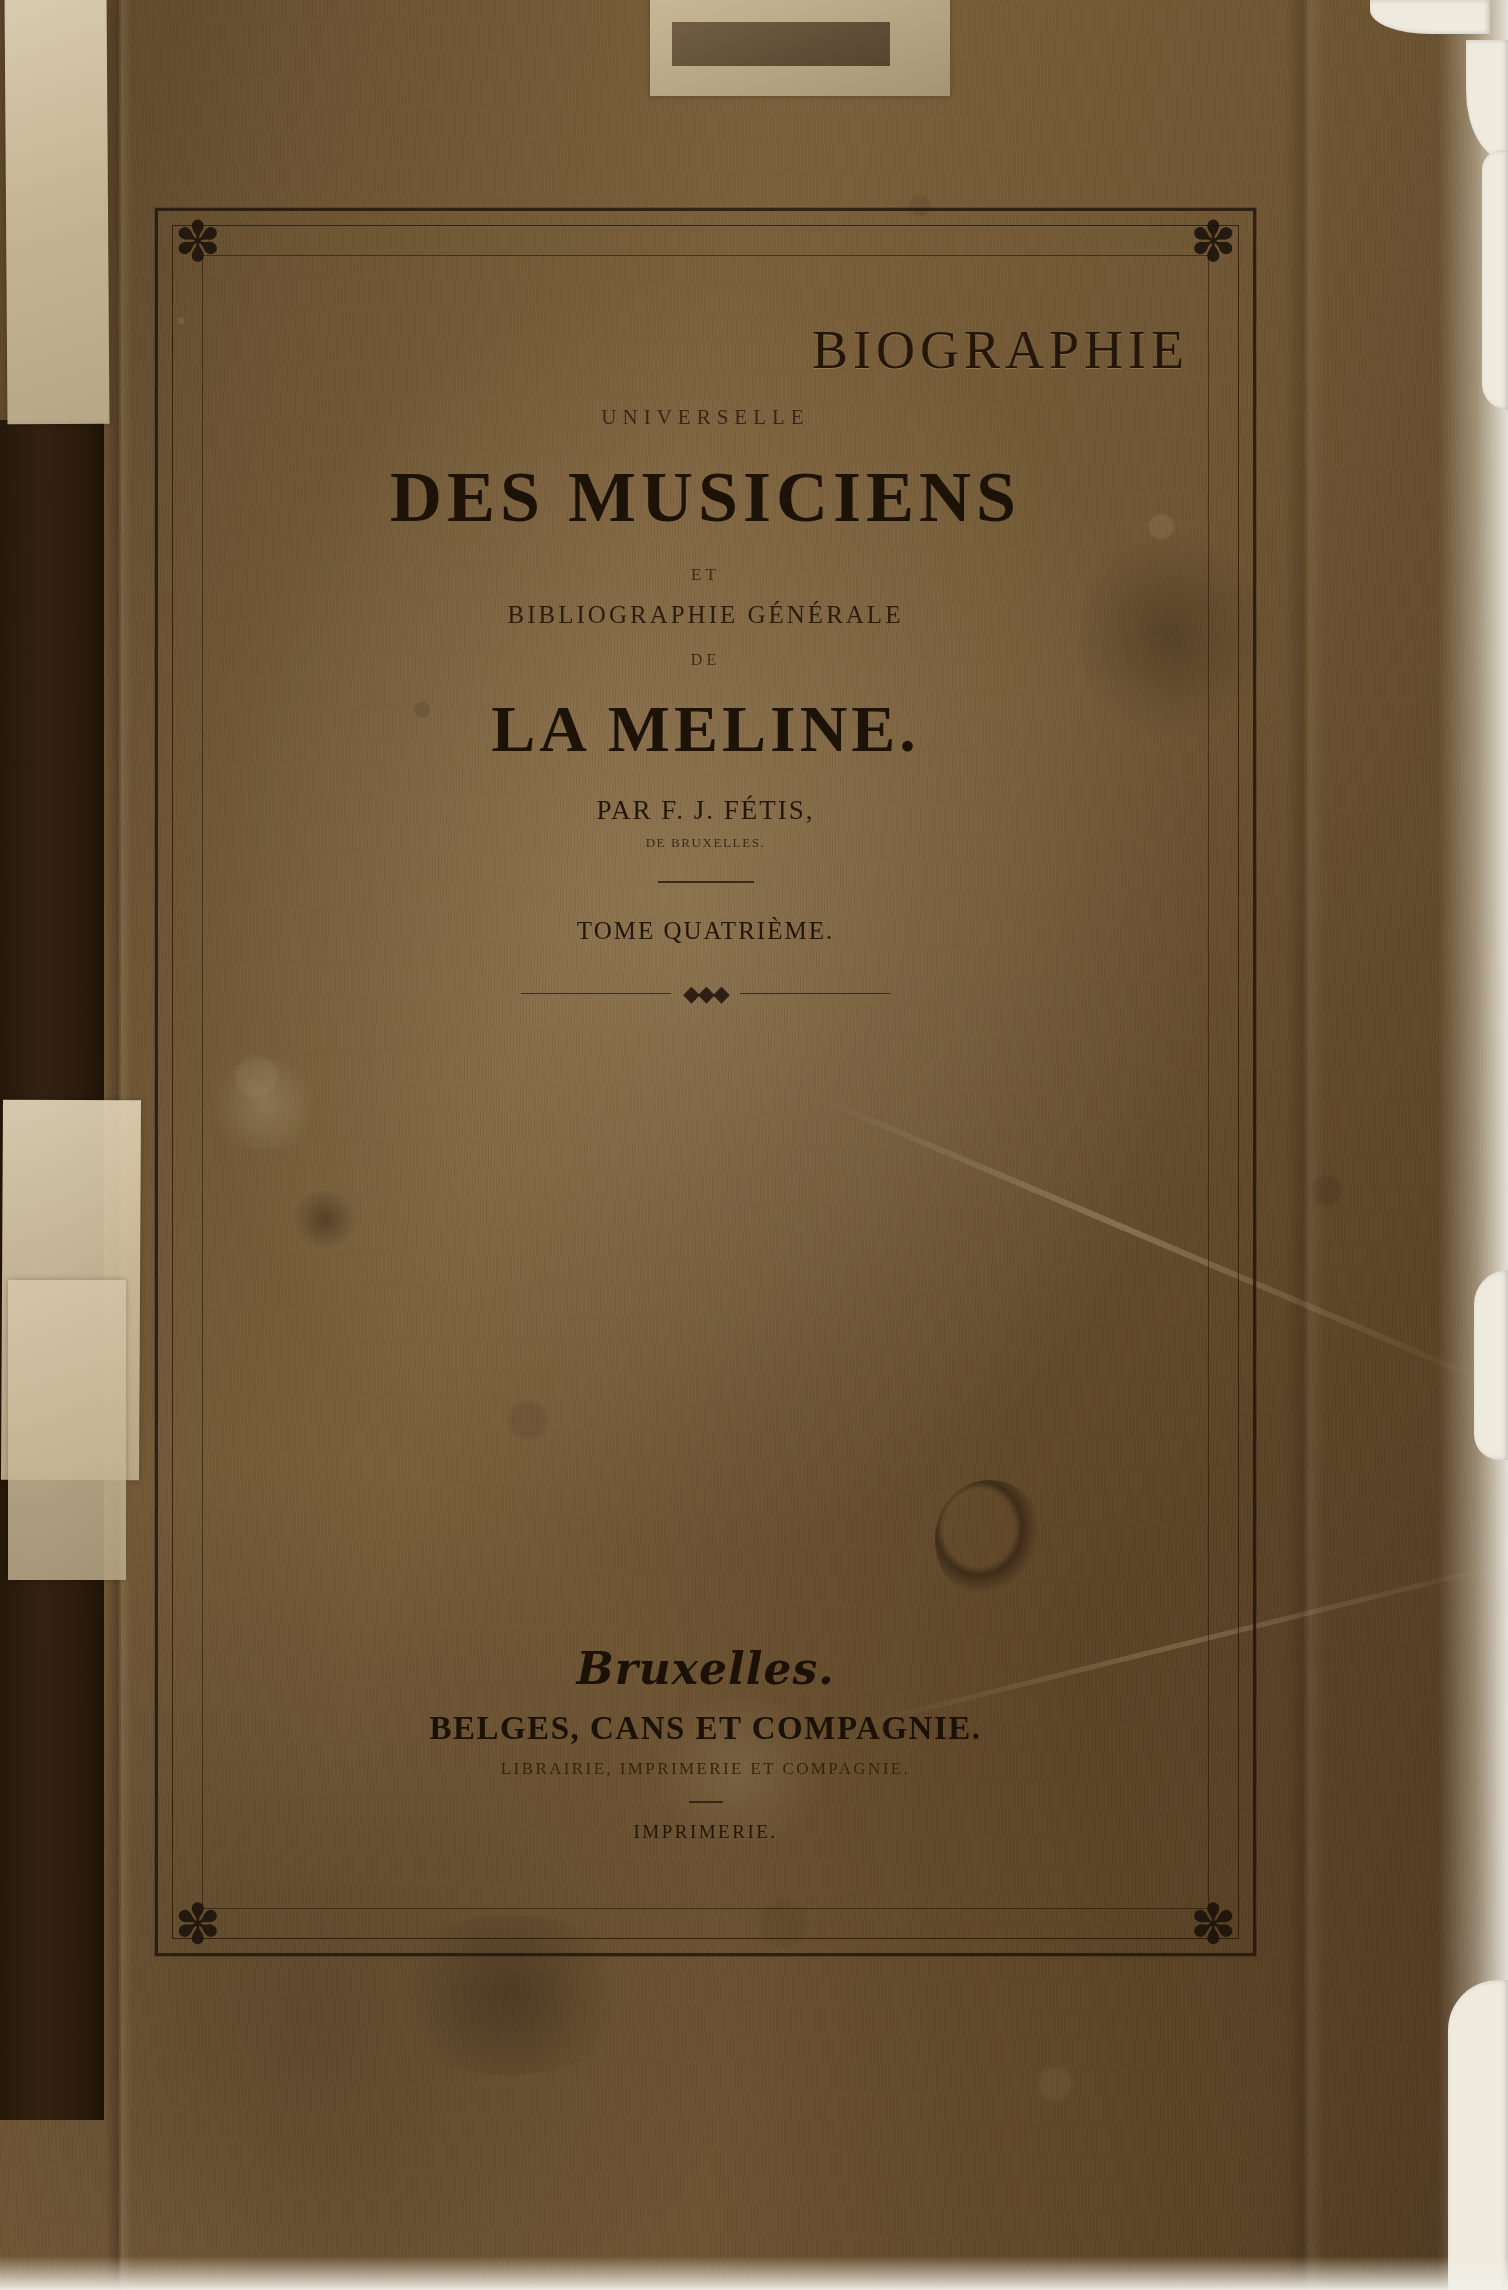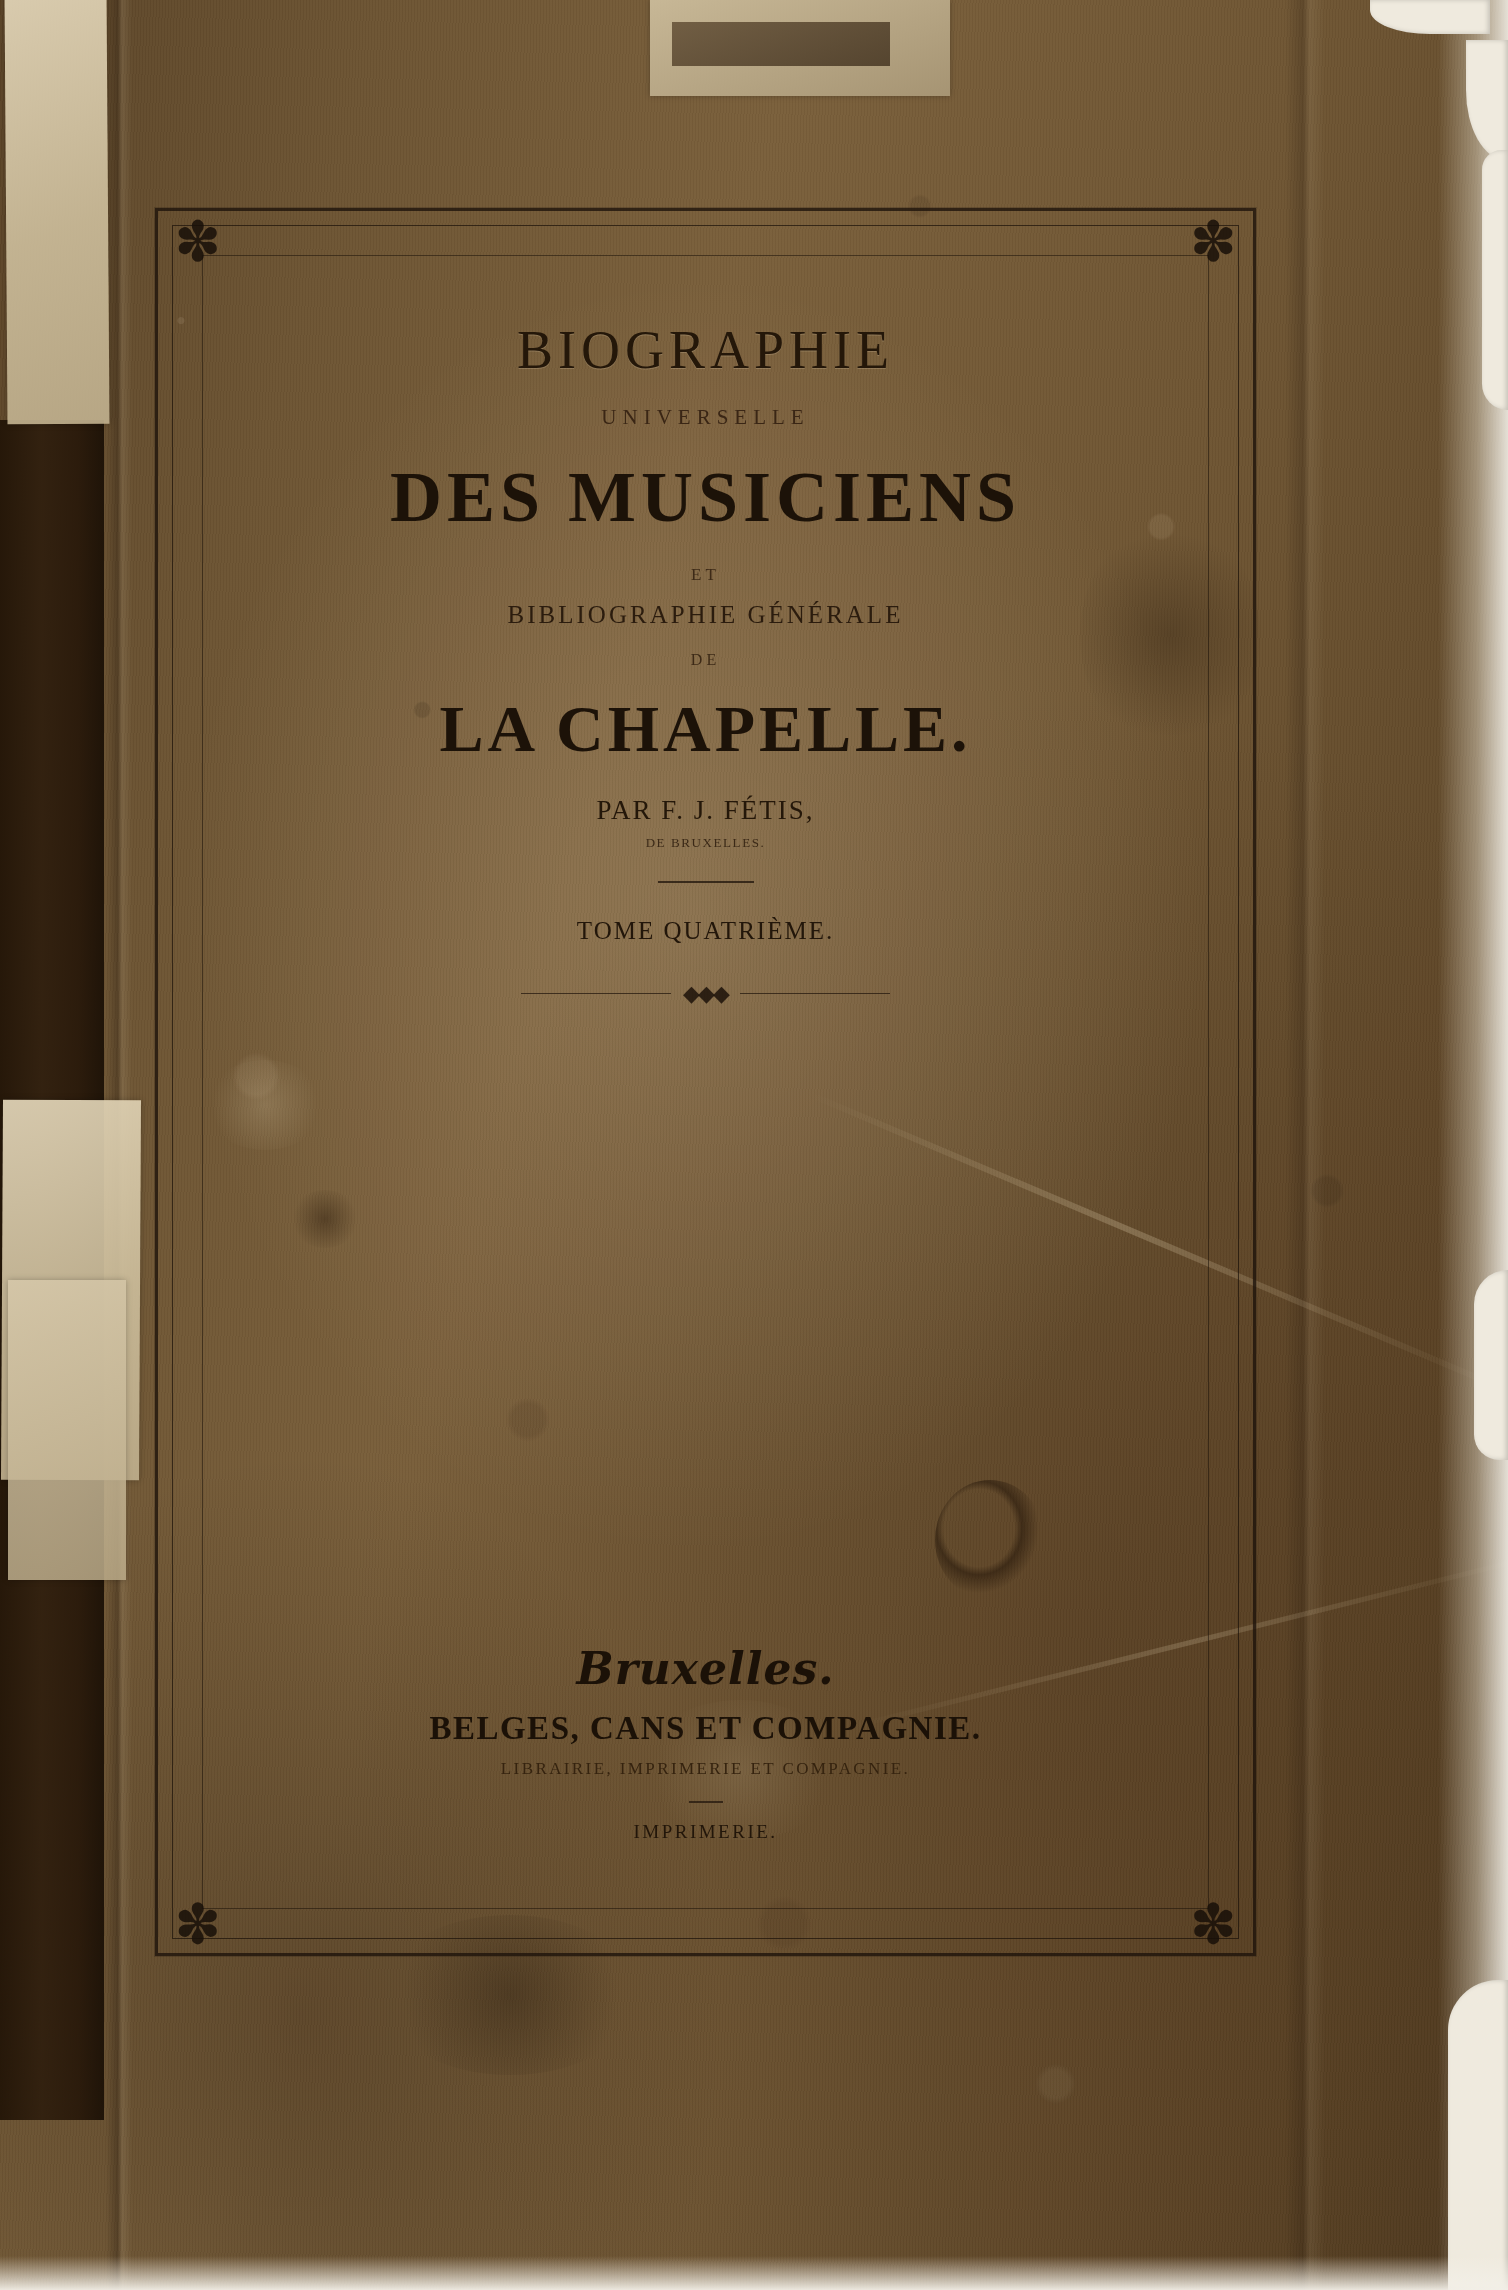--- a/index.html
+++ b/index.html
@@ -182,20 +182,21 @@
     color: #1b1108;
   }
   .t-biographie {
     font-family: "Liberation Serif", serif;
     font-size: 54px;
     letter-spacing: 5px;
     font-weight: 400;
     margin-top: 44px;
     color: #241709;
     text-shadow: 0 1px 0 rgba(255,240,210,0.18);
+    text-align: right;
   }
   .t-universelle {
     font-size: 21px;
     letter-spacing: 6px;
     margin-top: 24px;
     color: #3a2615;
   }
   .t-desmusiciens {
     font-family: "Liberation Serif", serif;
     font-weight: 700;
@@ -388,21 +389,21 @@
       <div class="corner bl">✽</div>
       <div class="corner br">✽</div>
 
       <div class="title-area">
         <div class="t-biographie">BIOGRAPHIE</div>
         <div class="t-universelle">UNIVERSELLE</div>
         <div class="t-desmusiciens">DES MUSICIENS</div>
         <div class="t-et">ET</div>
         <div class="t-biblio">BIBLIOGRAPHIE GÉNÉRALE</div>
         <div class="t-de">DE</div>
-        <div class="t-lamusique">LA CHAPELLE.</div>
+        <div class="t-lamusique">LA MELINE.</div>
         <div class="t-par">PAR F. J. FÉTIS,</div>
         <div class="t-sub2">DE BRUXELLES.</div>
         <div class="rule-short"></div>
         <div class="t-tome">TOME QUATRIÈME.</div>
       </div>
 
       <div class="ornament">
         <span class="bar"></span>
         <span class="glyph">◆◆◆</span>
         <span class="bar"></span>

